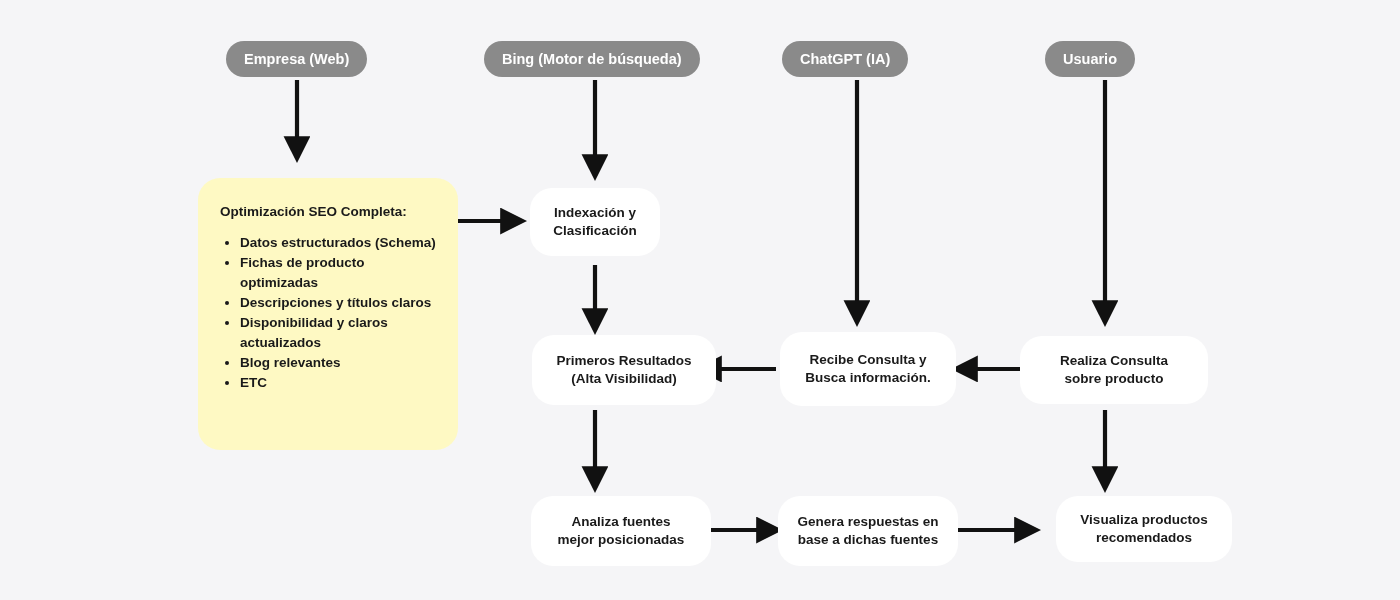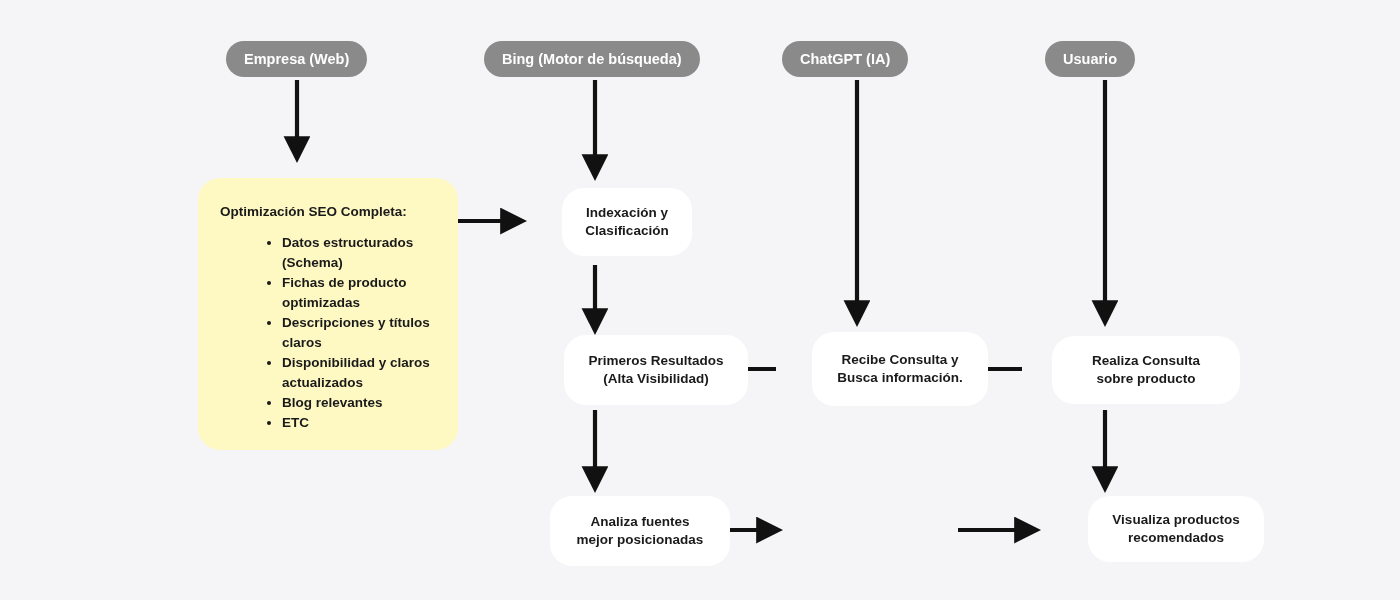--- a/index.html
+++ b/index.html
@@ -41,21 +41,20 @@
     color: #1a1a1a;
     font-size: 13.5px;
     font-weight: bold;
     display: flex;
     align-items: center;
     justify-content: center;
     text-align: center;
     line-height: 1.35;
     padding: 8px 12px;
     box-sizing: border-box;
-    margin-left: 32px;
   }
   .node span { display: block; }
   .seo-box {
     position: absolute;
     background: #fef9c3;
     border-radius: 22px;
     padding: 26px 22px 20px 22px;
     box-sizing: border-box;
     color: #1a1a1a;
   }
@@ -64,21 +63,21 @@
     font-weight: bold;
     margin-bottom: 14px;
   }
   .seo-list {
     margin: 0;
     padding-left: 20px;
     font-size: 13.5px;
     font-weight: bold;
     line-height: 1.48;
   }
-  .seo-list li { margin-bottom: 0px; margin-left: 42px; }
+  .seo-list li { margin-bottom: 0px; }
   svg.arrows {
     position: absolute;
     left: 0;
     top: 0;
     width: 1400px;
     height: 600px;
     pointer-events: none;
   }
 </style>
 </head>
@@ -152,34 +151,40 @@
     </div>
   </div>
 
   <div class="node" style="left:532px; top:335px; width:184px; height:70px;">
     <div>
       <span>Primeros Resultados</span>
       <span>(Alta Visibilidad)</span>
     </div>
   </div>
 
-  <div class="node" style="left:518px; top:496px; width:180px; height:70px;">
+  <div class="node" style="left:531px; top:496px; width:180px; height:70px;">
     <div>
       <span>Analiza fuentes</span>
       <span>mejor posicionadas</span>
     </div>
   </div>
 
   <div class="node" style="left:780px; top:332px; width:176px; height:74px;">
     <div>
       <span>Recibe Consulta y</span>
       <span>Busca información.</span>
     </div>
   </div>
 
+  <div class="node" style="left:778px; top:496px; width:180px; height:70px;">
+    <div>
+      <span>Genera respuestas en</span>
+      <span>base a dichas fuentes</span>
+    </div>
+  </div>
 
   <div class="node" style="left:1020px; top:336px; width:188px; height:68px;">
     <div>
       <span>Realiza Consulta</span>
       <span>sobre producto</span>
     </div>
   </div>
 
   <div class="node" style="left:1056px; top:496px; width:176px; height:66px;">
     <div>

